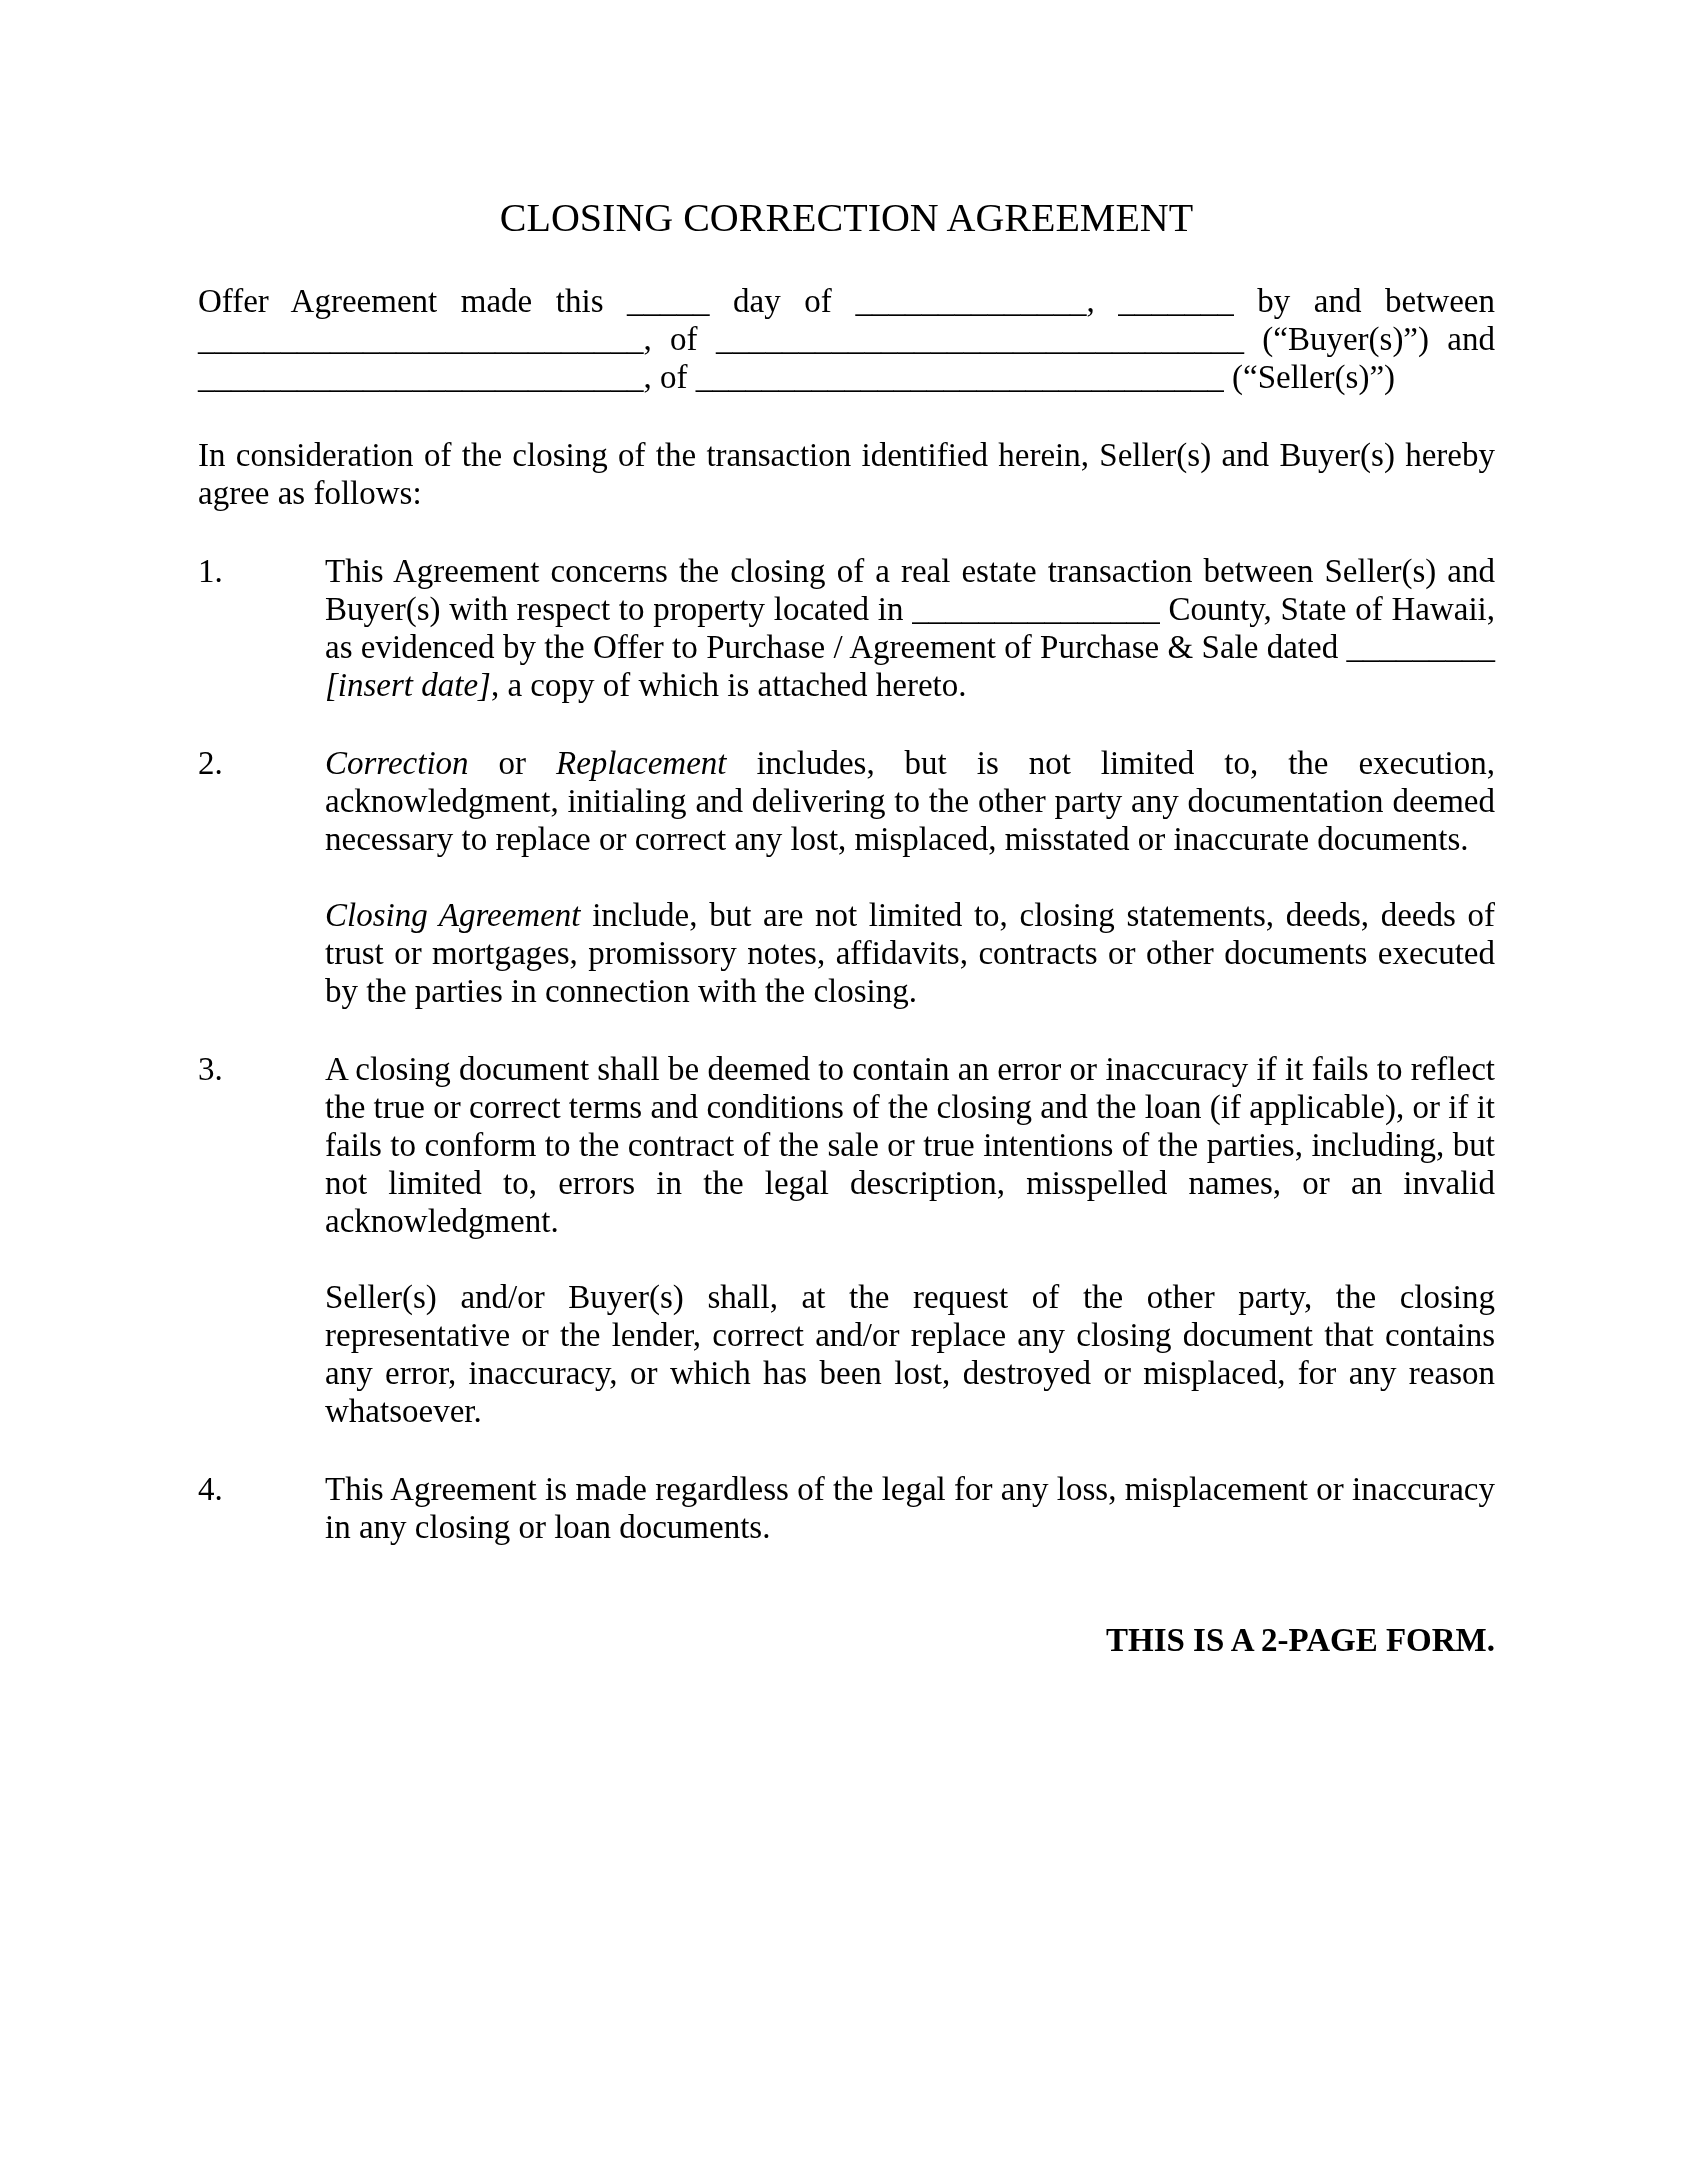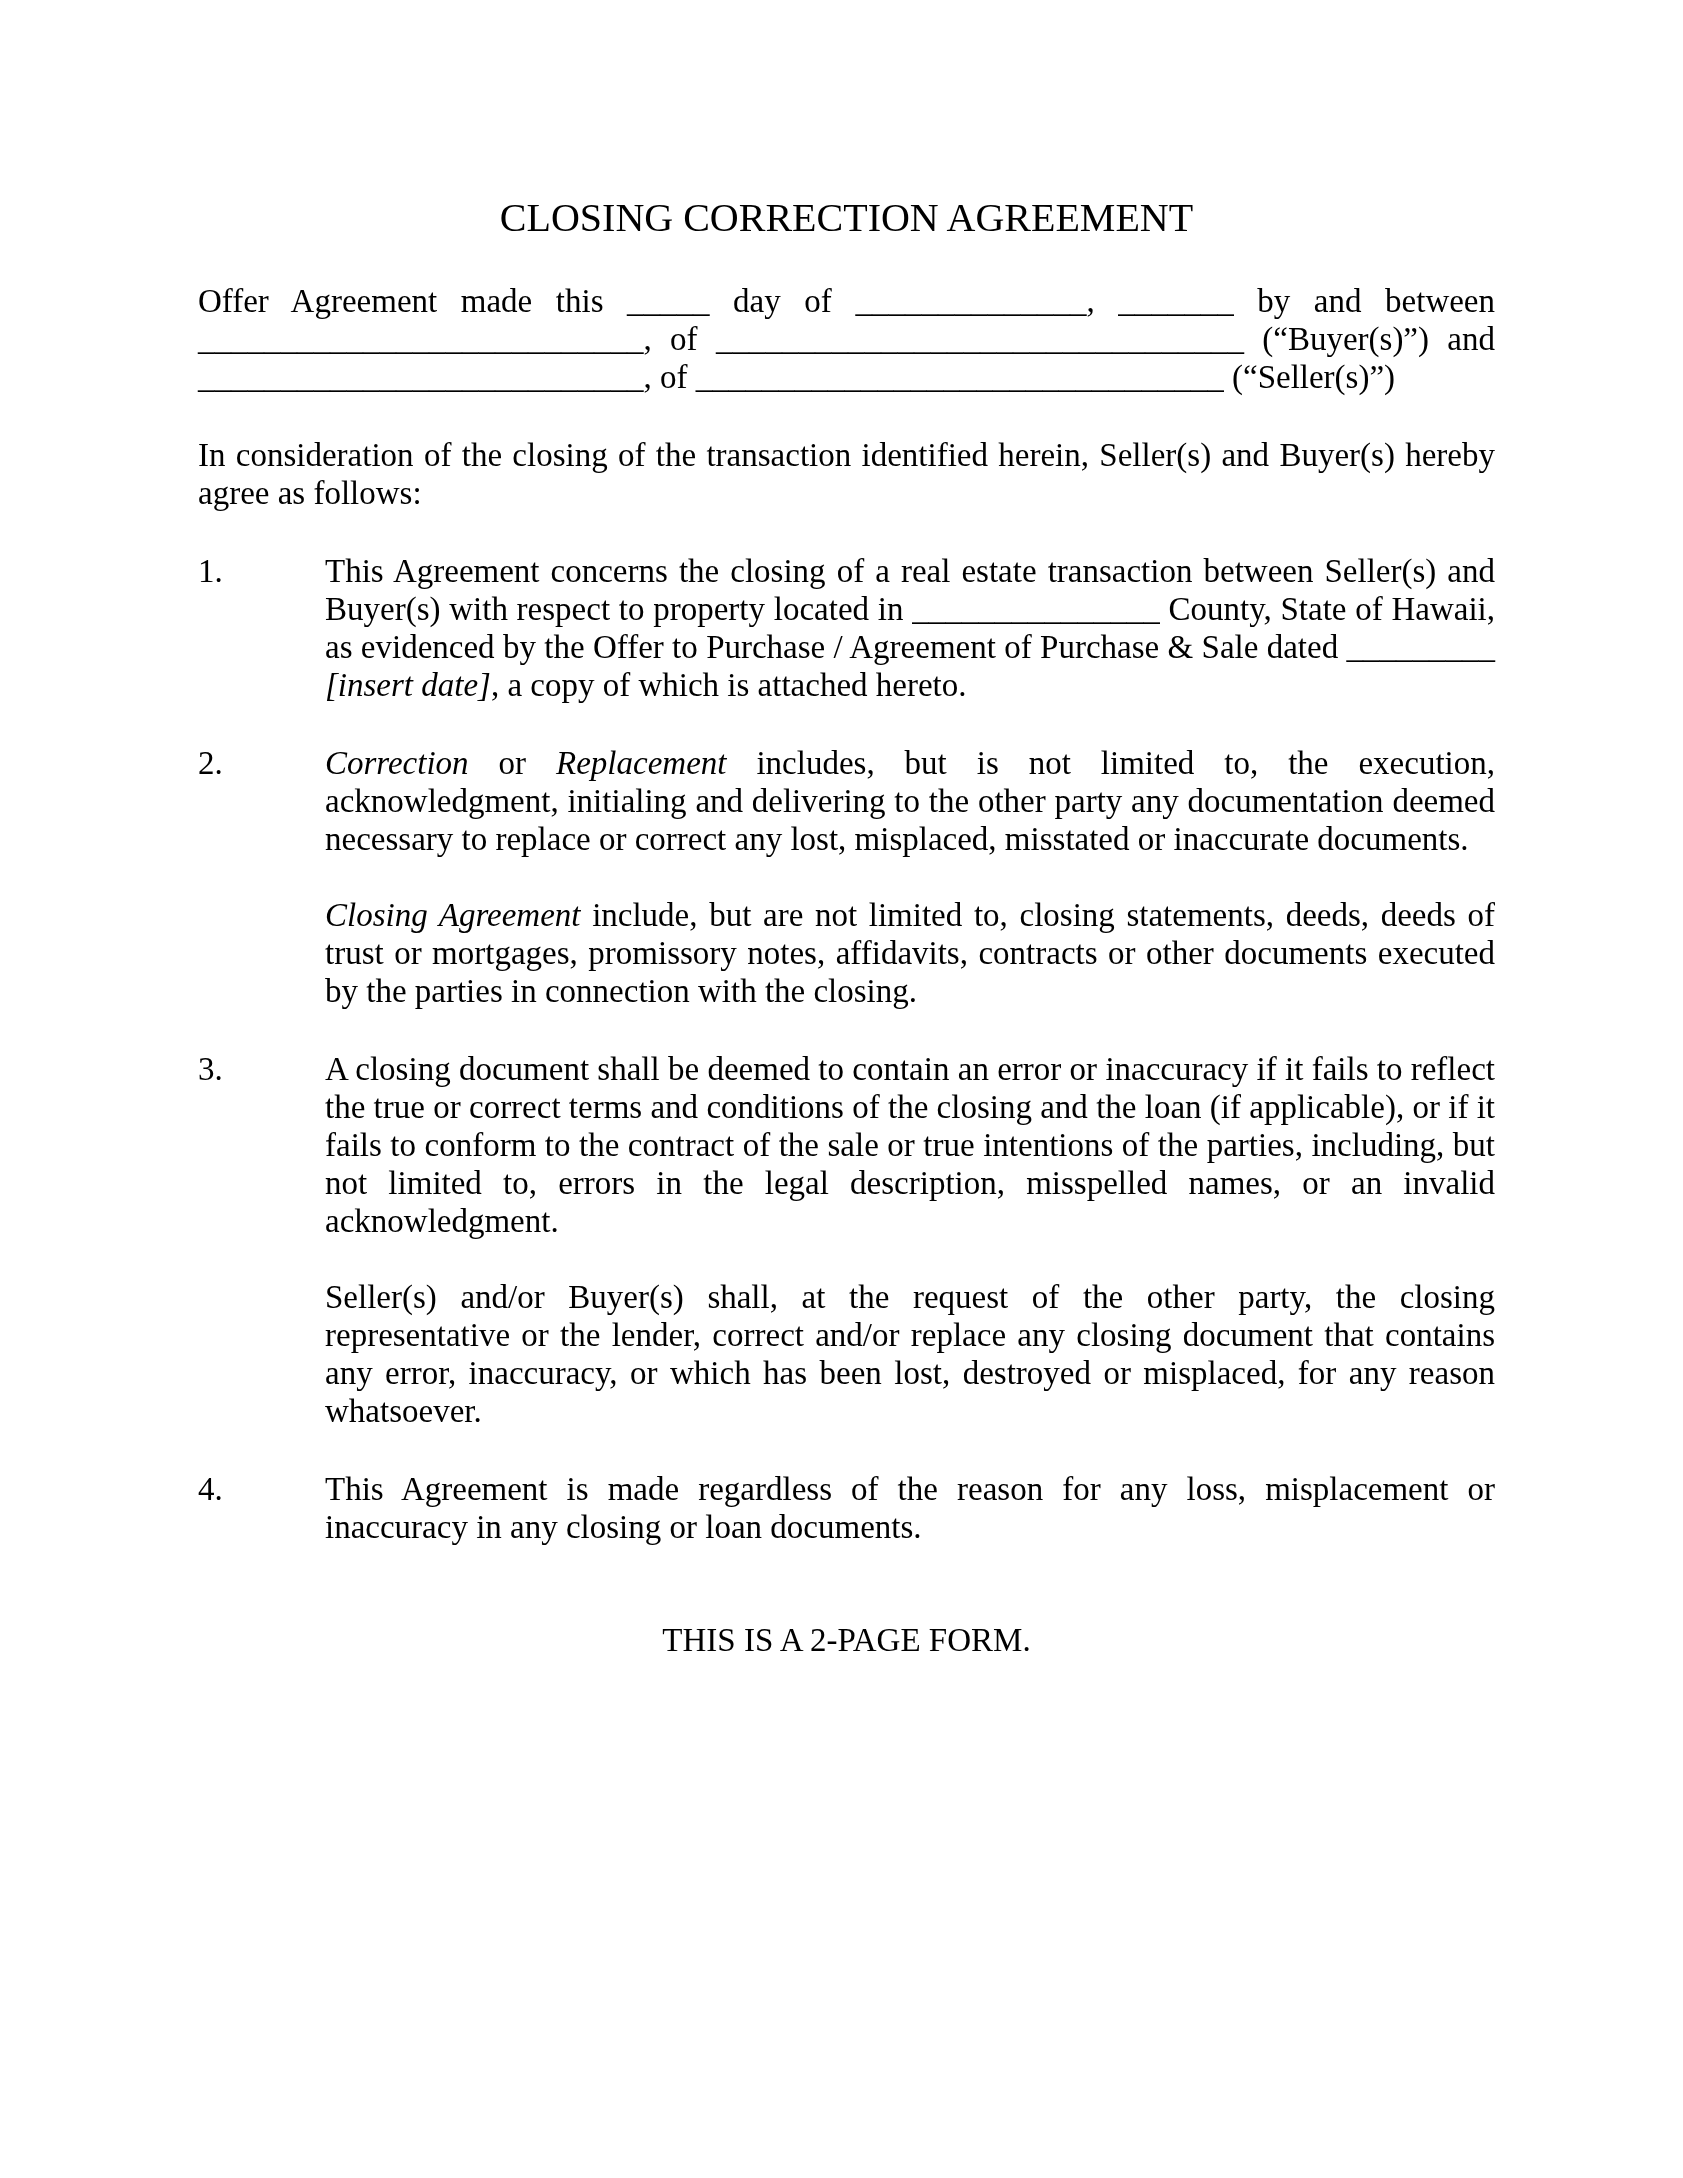--- a/index.html
+++ b/index.html
@@ -49,23 +49,23 @@
   .item .ibody {
     flex: 1 1 auto;
     text-align: justify;
     margin-left: 28px;
   }
   .item .ibody p { margin: 0; }
   .item .ibody p + p { margin-top: 38px; }
   .italic { font-style: italic; }
   .blank { letter-spacing: 0; }
   .footer {
-    font-weight: normal;
+    font-weight: bold;
     margin: 75px 0 0 0;
-    text-align: center;
+    text-align: right;
   }
 </style>
 </head>
 <body>
 
 <div class="page">
 
   <h1 class="title">CLOSING CORRECTION AGREEMENT</h1>
 
   <div class="intro">
@@ -95,20 +95,20 @@
     <div class="num">3.</div>
     <div class="ibody">
       <p>A closing document shall be deemed to contain an error or inaccuracy if it fails to reflect the true or correct terms and conditions of the closing and the loan (if applicable), or if it fails to conform to the contract of the sale or true intentions of the parties, including, but not limited to, errors in the legal description, misspelled names, or an invalid acknowledgment.</p>
       <p>Seller(s) and/or Buyer(s) shall, at the request of the other party, the closing representative or the lender, correct and/or replace any closing document that contains any error, inaccuracy, or which has been lost, destroyed or misplaced, for any reason whatsoever.</p>
     </div>
   </div>
 
   <div class="item">
     <div class="num">4.</div>
     <div class="ibody">
-      <p>This Agreement is made regardless of the reason for any loss, misplacement or inaccuracy in any closing or loan documents.</p>
+      <p>This Agreement is made regardless of the legal for any loss, misplacement or inaccuracy in any closing or loan documents.</p>
     </div>
   </div>
 
   <p class="footer">THIS IS A 2-PAGE FORM.</p>
 
 </div>
 
 
 </body></html>

